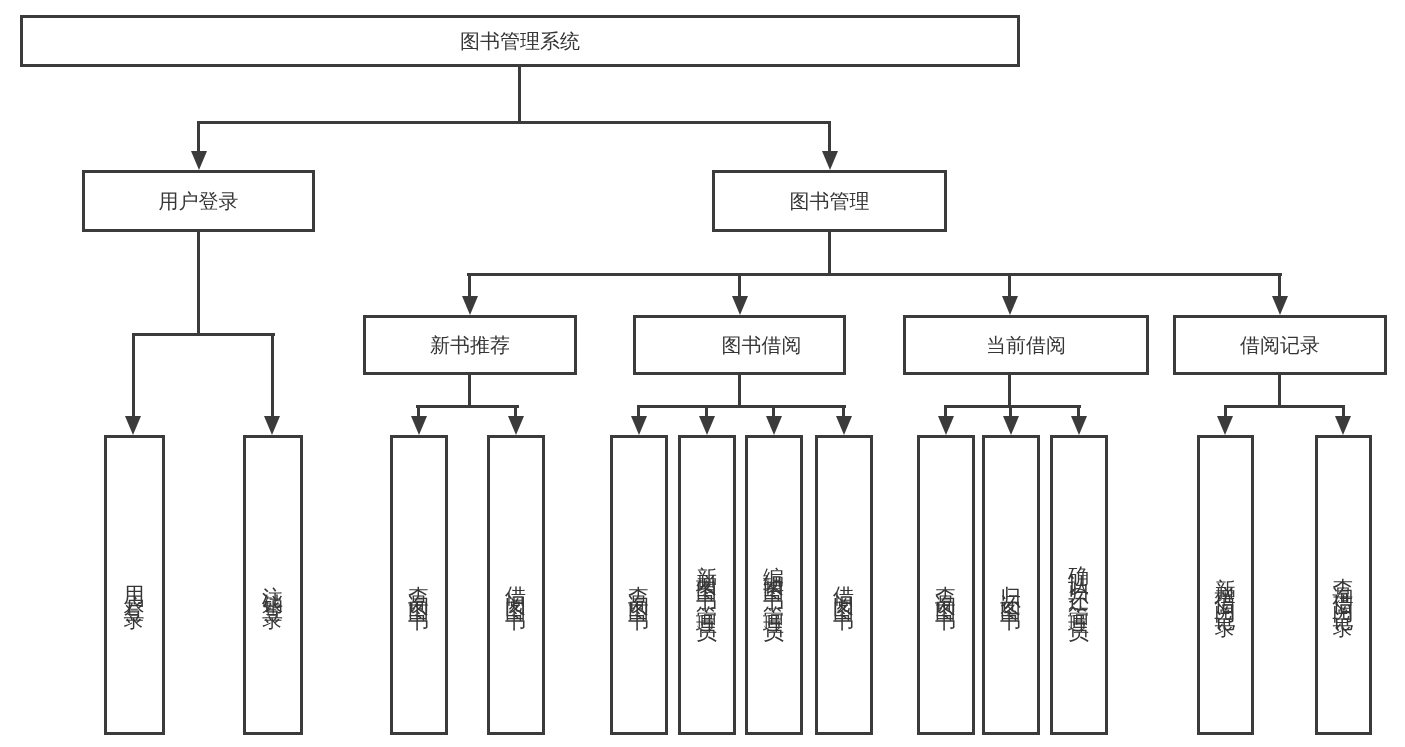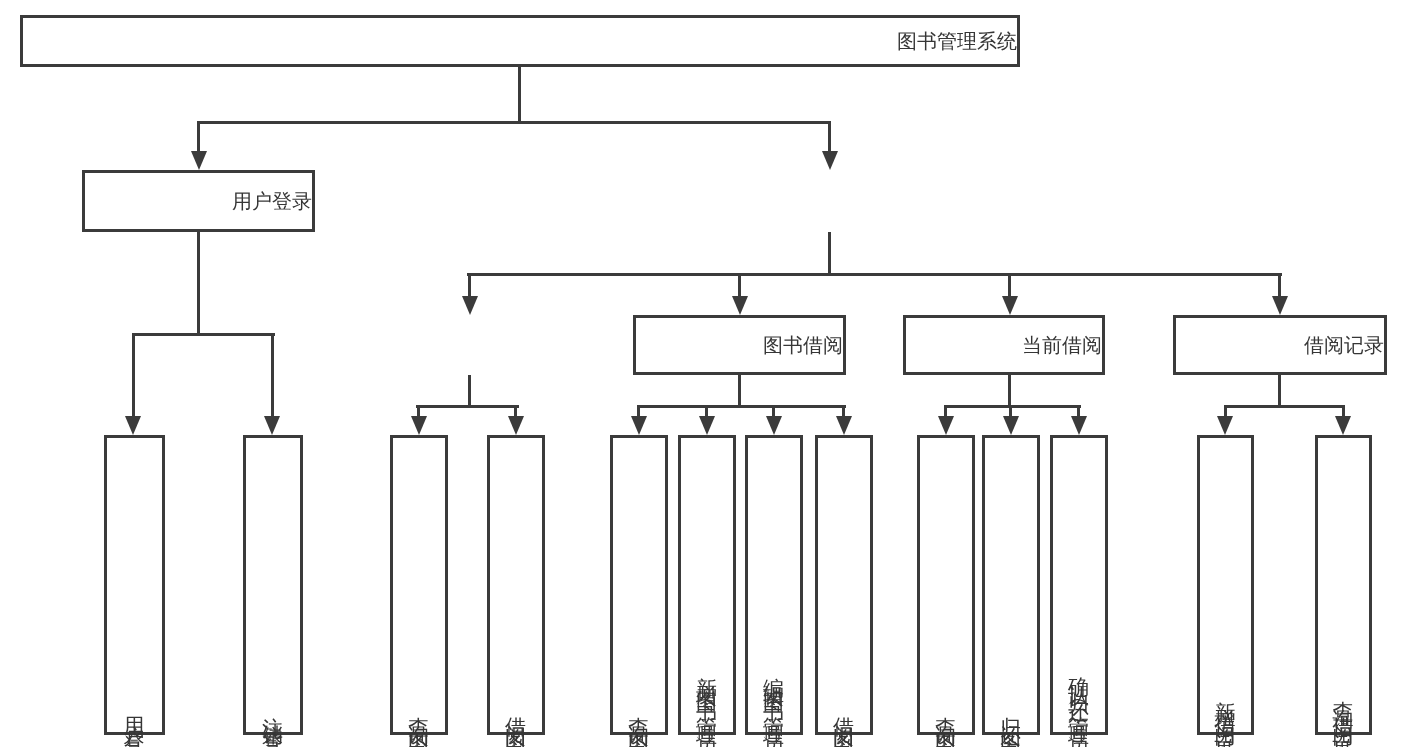--- a/index.html
+++ b/index.html
@@ -8,21 +8,21 @@
     width:1405px;height:747px;
     background:#ffffff;
     font-family:"Liberation Sans","DejaVu Sans",sans-serif;
     overflow:hidden;
   }
   .box{
     position:absolute;
     box-sizing:border-box;
     border:3px solid #3b3b3b;
     background:#ffffff;
-    display:flex;align-items:center;justify-content:flex-end;
+    display:flex;align-items:center;justify-content:center;
     color:#363636;
     font-size:20px;
     text-align:center;
     z-index:2;
   }
   .vbox{
     writing-mode:vertical-rl;
     text-orientation:mixed;
     font-size:21px;
     letter-spacing:8px;
@@ -64,43 +64,49 @@
   <div class="vline" style="left:518px;top:67px;width:3px;height:57px;"></div>
   <div class="hline" style="left:197px;top:121px;width:634px;height:3px;"></div>
   <div class="vline" style="left:197px;top:121px;width:3px;height:31px;"></div>
   <div class="arr" style="left:191px;top:151px;"></div>
   <div class="vline" style="left:828px;top:121px;width:3px;height:31px;"></div>
   <div class="arr" style="left:822px;top:151px;"></div>
 
   <div class="box" style="left:82px;top:170px;width:233px;height:62px;">
     <span>用户登录</span>
   </div>
+  <div class="box" style="left:712px;top:170px;width:235px;height:62px;">
+    <span>图书管理</span>
+  </div>
 
   <div class="vline" style="left:197px;top:232px;width:3px;height:104px;"></div>
   <div class="hline" style="left:132px;top:333px;width:143px;height:3px;"></div>
   <div class="vline" style="left:132px;top:333px;width:3px;height:84px;"></div>
   <div class="arr" style="left:125px;top:416px;"></div>
   <div class="vline" style="left:271px;top:333px;width:3px;height:84px;"></div>
   <div class="arr" style="left:264px;top:416px;"></div>
 
   <div class="vline" style="left:828px;top:232px;width:3px;height:44px;"></div>
   <div class="hline" style="left:467px;top:273px;width:815px;height:3px;"></div>
   <div class="vline" style="left:468px;top:273px;width:3px;height:26px;"></div>
   <div class="arr" style="left:462px;top:296px;"></div>
   <div class="vline" style="left:738px;top:273px;width:3px;height:26px;"></div>
   <div class="arr" style="left:732px;top:296px;"></div>
   <div class="vline" style="left:1008px;top:273px;width:3px;height:26px;"></div>
   <div class="arr" style="left:1002px;top:296px;"></div>
   <div class="vline" style="left:1278px;top:273px;width:3px;height:26px;"></div>
   <div class="arr" style="left:1272px;top:296px;"></div>
 
+  <div class="box" style="left:363px;top:315px;width:214px;height:60px;">
+    <span>新书推荐</span>
+  </div>
   <div class="box" style="left:633px;top:315px;width:213px;height:60px;padding-left:44px;">
     <span>图书借阅</span>
   </div>
-  <div class="box" style="left:903px;top:315px;width:202px;height:60px;">
+  <div class="box" style="left:903px;top:315px;width:246px;height:60px;">
     <span>当前借阅</span>
   </div>
   <div class="box" style="left:1173px;top:315px;width:214px;height:60px;">
     <span>借阅记录</span>
   </div>
 
   <div class="vline" style="left:468px;top:375px;width:3px;height:33px;"></div>
   <div class="hline" style="left:416px;top:405px;width:103px;height:3px;"></div>
   <div class="vline" style="left:417px;top:405px;width:3px;height:14px;"></div>
   <div class="arr" style="left:411px;top:416px;"></div>

